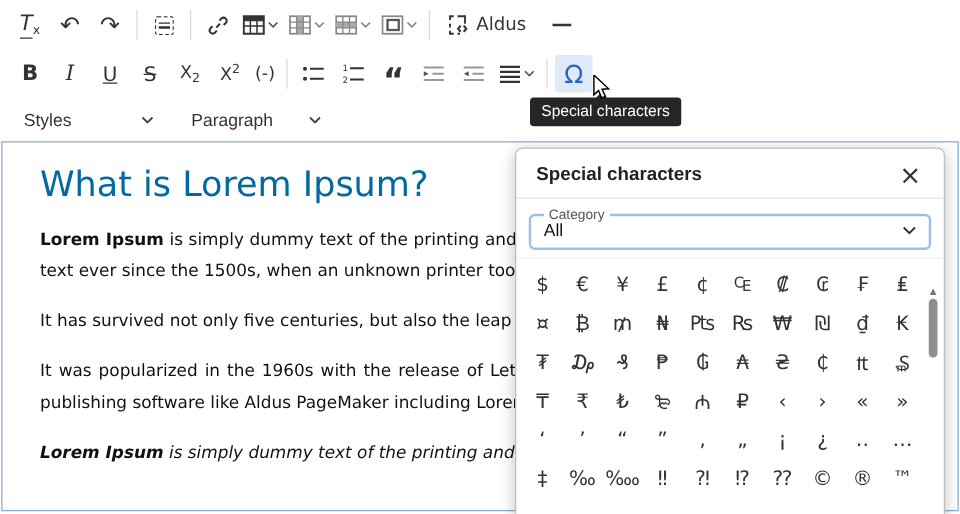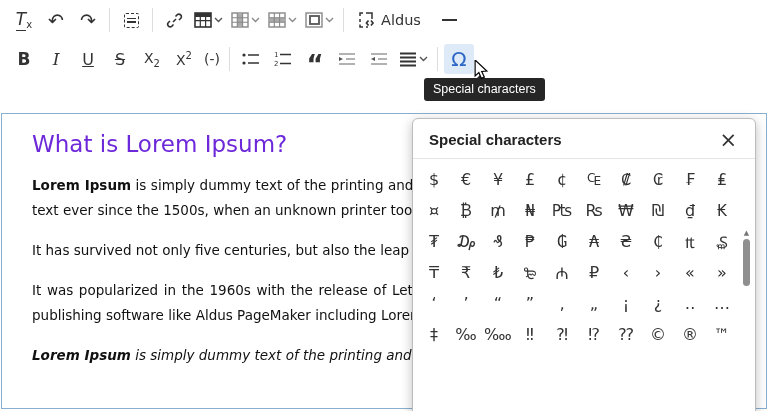--- a/index.html
+++ b/index.html
@@ -45,21 +45,21 @@
   }
   .dd-styles { width:122px; margin-left:2px; }
   .dd-para  { width:122px; margin-left:12px; }
   
   .content {
     position:absolute; left:1px; right:1px; top:113px; bottom:2px;
     border:1px solid #89aecf; background:#fff; padding:17px 33px 0 30px; overflow:hidden;
   }
   .content h2 {
     margin:0 0 16px 0; font-family:"DejaVu Sans", sans-serif; font-weight:500;
-    font-size:23px; color:#6d28d9;
+    font-size:28px; color:#0369a1;
   }
   .content p {
     margin:0 0 15px 0; font-family:"DejaVu Sans", sans-serif; font-size:13.5px;
     line-height:25px; text-align:justify; color:#111;
   }
   .content p.em-par { font-style:italic; }
   
   .tooltip {
     position:absolute; left:424px; top:78px; z-index:8;
     background:#262626; color:#fff; font-size:12.5px; padding:4px 9px 5px;
@@ -255,39 +255,62 @@
         <path d="M1 1 L4.5 4.5 L8 1"></path>
       </svg>
   </button>
   <span class="tb-divider"></span>
   <button class="tb-btn active">
       <span class="omega">Ω</span>
     </button>
 </div>
 
 <div class="toolbar-row row3">
+  <button class="dd-btn dd-styles">
+    <span>Styles</span>
+    <svg width="10" height="6" viewBox="0 0 10 6" fill="none" stroke="#444" stroke-width="1.5">
+        <path d="M1 1 L5 5 L9 1"></path>
+      </svg>
+  </button>
+  <button class="dd-btn dd-para">
+    <span>Paragraph</span>
+    <svg width="10" height="6" viewBox="0 0 10 6" fill="none" stroke="#444" stroke-width="1.5">
+        <path d="M1 1 L5 5 L9 1"></path>
+      </svg>
+  </button>
 </div>
 
 <div class="content">
   <h2>What is Lorem Ipsum?</h2>
   <p><strong>Lorem Ipsum</strong><span> is simply dummy text of the printing and typesetting industry. It is the standard dummy text ever since the 1500s, when an unknown printer took a galley to make a type specimen book.</span></p>
   <p>It has survived not only five centuries, but also the leap into electronic media.</p>
   <p>It was popularized in the 1960s with the release of Letterset sheets, and more recently with desktop publishing software like Aldus PageMaker including Lorem Ipsum versions.</p>
   <p class="em-par"><strong>Lorem Ipsum</strong><span> is simply dummy text of the printing and typesetting industry.</span></p>
 </div>
 
 <div class="tooltip">
   <span class="caret"></span>
   <span>Special characters</span>
 </div>
 
 <div class="panel">
   <div class="panel-header">
     <span class="panel-title">Special characters</span>
     <button class="panel-close"><span>×</span></button>
+  </div>
+  <div class="cat-wrap">
+    <fieldset class="cat-field">
+      <legend>Category</legend>
+      <div class="cat-value-row">
+        <span class="cat-value">All</span>
+        <svg width="11" height="7" viewBox="0 0 11 7" fill="none" stroke="#333" stroke-width="1.6">
+            <path d="M1 1 L5.5 5.5 L10 1"></path>
+          </svg>
+      </div>
+    </fieldset>
   </div>
   <div class="char-grid">
       <button class="char-tile">$</button>
       <button class="char-tile">€</button>
       <button class="char-tile">¥</button>
       <button class="char-tile">£</button>
       <button class="char-tile">¢</button>
       <button class="char-tile">₠</button>
       <button class="char-tile">₡</button>
       <button class="char-tile">₢</button>

